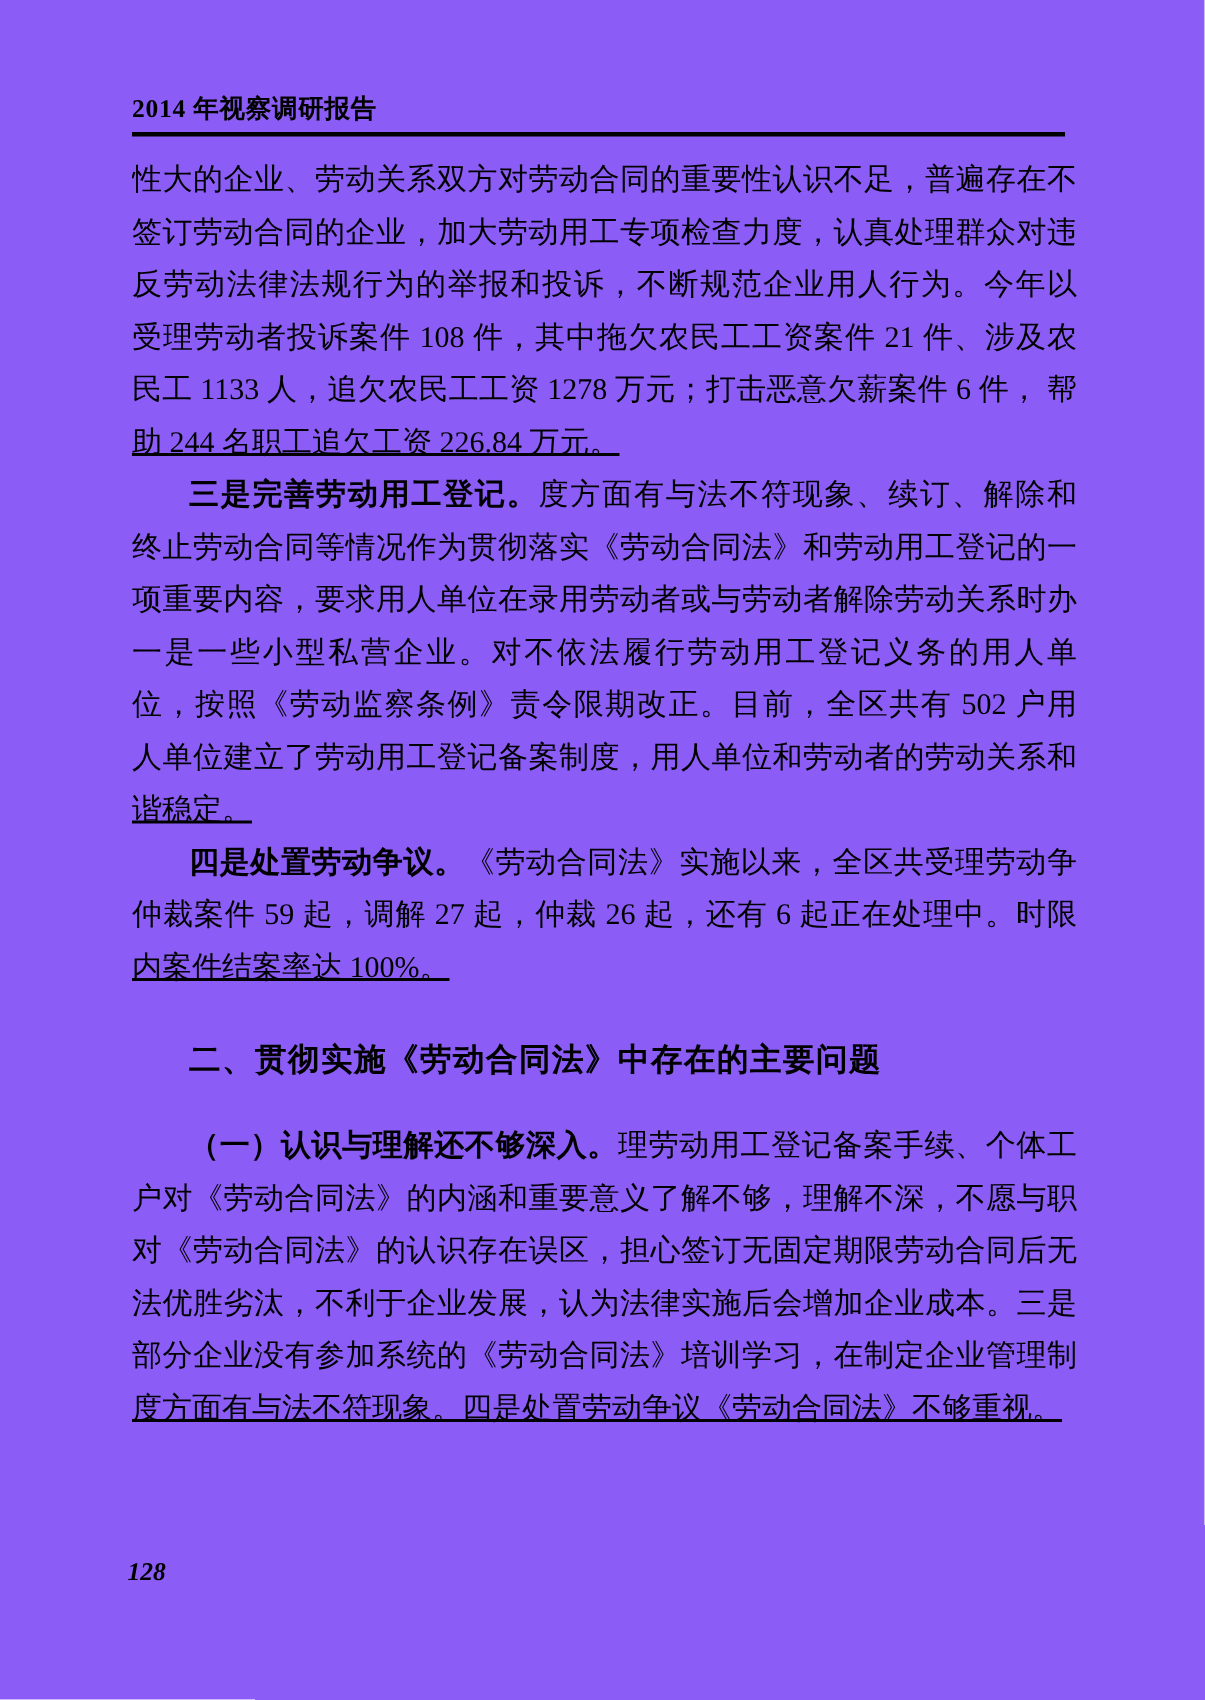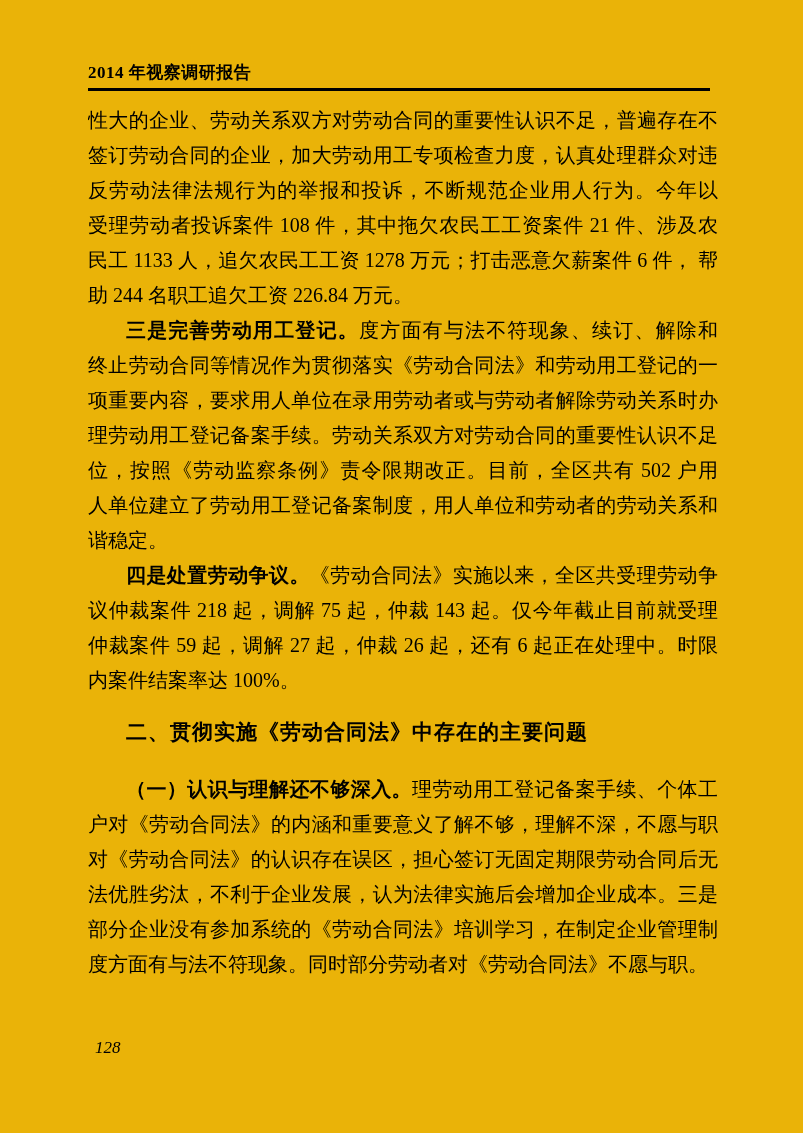--- a/index.html
+++ b/index.html
@@ -1,21 +1,21 @@
 <!DOCTYPE html>
 <html><head>
 <meta charset="utf-8">
 <style>
   * { margin: 0; padding: 0; box-sizing: border-box; }
   html, body { background: #ffffff; }
   .page {
     position: relative;
     width: 803px;
     height: 1133px;
-    background: #eab308;
+    background: #8b5cf6;
     color: #000000;
     font-family: "Liberation Serif", "DejaVu Serif", serif;
     overflow: hidden;
   }
   .running-header {
     position: absolute;
     left: 88px;
     top: 62px;
     width: 622px;
   }
@@ -41,45 +41,46 @@
   .line {
     height: 35px;
     line-height: 35px;
     font-size: 20px;
     overflow: hidden;
     text-align: justify;
     text-align-last: justify;
   }
   .line.end {
     text-align-last: left;
+    text-decoration: underline;
   }
   .line.indent {
     text-indent: 38px;
   }
   .line b.lead {
     font-weight: bold;
   }
   .section-heading {
-    margin-top: 14px;
+    margin-top: 24px;
     margin-bottom: 20px;
     height: 40px;
     line-height: 40px;
     font-size: 21px;
     font-weight: bold;
     text-indent: 38px;
     font-family: "Liberation Sans", "DejaVu Sans", sans-serif;
     letter-spacing: 1px;
     overflow: hidden;
   }
   .page-number {
     position: absolute;
-    left: 95px;
+    left: 85px;
     top: 1038px;
     font-size: 17px;
-    font-weight: normal;
+    font-weight: bold;
     font-style: italic;
     font-family: "Liberation Serif", "DejaVu Serif", serif;
   }
 </style>
 </head>
 <body>
 
 <div class="page">
 
   <div class="running-header">
@@ -90,32 +91,31 @@
   <div class="doc-body" id="doc-body">
       <div class="line"><span>性大的企业、劳动关系双方对劳动合同的重要性认识不足，普遍存在不</span></div>
       <div class="line"><span>签订劳动合同的企业，加大劳动用工专项检查力度，认真处理群众对违</span></div>
       <div class="line"><span>反劳动法律法规行为的举报和投诉，不断规范企业用人行为。今年以来，</span></div>
       <div class="line"><span>受理劳动者投诉案件 108 件，其中拖欠农民工工资案件 21 件、涉及农</span></div>
       <div class="line"><span>民工 1133 人，追欠农民工工资 1278 万元；打击恶意欠薪案件 6 件， 帮</span></div>
       <div class="line end"><span>助 244 名职工追欠工资 226.84 万元。</span></div>
       <div class="line indent"><b class="lead">三是完善劳动用工登记。</b><span>度方面有与法不符现象、续订、解除和</span></div>
       <div class="line"><span>终止劳动合同等情况作为贯彻落实《劳动合同法》和劳动用工登记的一</span></div>
       <div class="line"><span>项重要内容，要求用人单位在录用劳动者或与劳动者解除劳动关系时办</span></div>
-      <div class="line"><span>理劳动用工登记备案手续。劳动关系双方对劳动合同的重要性认识不足</span></div>
+      <div class="line"><span>一是一些小型私营企业。对不依法履行劳动用工登记义务的用人单</span></div>
       <div class="line"><span>位，按照《劳动监察条例》责令限期改正。目前，全区共有 502 户用</span></div>
       <div class="line"><span>人单位建立了劳动用工登记备案制度，用人单位和劳动者的劳动关系和</span></div>
       <div class="line end"><span>谐稳定。</span></div>
       <div class="line indent"><b class="lead">四是处置劳动争议。</b><span>《劳动合同法》实施以来，全区共受理劳动争</span></div>
-      <div class="line"><span>议仲裁案件 218 起，调解 75 起，仲裁 143 起。仅今年截止目前就受理</span></div>
       <div class="line"><span>仲裁案件 59 起，调解 27 起，仲裁 26 起，还有 6 起正在处理中。时限</span></div>
       <div class="line end"><span>内案件结案率达 100%。</span></div>
       <div class="section-heading">二、贯彻实施《劳动合同法》中存在的主要问题</div>
       <div class="line indent"><b class="lead">（一）认识与理解还不够深入。</b><span>理劳动用工登记备案手续、个体工商</span></div>
       <div class="line"><span>户对《劳动合同法》的内涵和重要意义了解不够，理解不深，不愿与职</span></div>
       <div class="line"><span>对《劳动合同法》的认识存在误区，担心签订无固定期限劳动合同后无</span></div>
       <div class="line"><span>法优胜劣汰，不利于企业发展，认为法律实施后会增加企业成本。三是</span></div>
       <div class="line"><span>部分企业没有参加系统的《劳动合同法》培训学习，在制定企业管理制</span></div>
-      <div class="line end"><span>度方面有与法不符现象。同时部分劳动者对《劳动合同法》不愿与职。</span></div>
+      <div class="line end"><span>度方面有与法不符现象。四是处置劳动争议《劳动合同法》不够重视。</span></div>
     </div>
 
   <div class="page-number">128</div>
 
 </div>
 
 </body></html>

